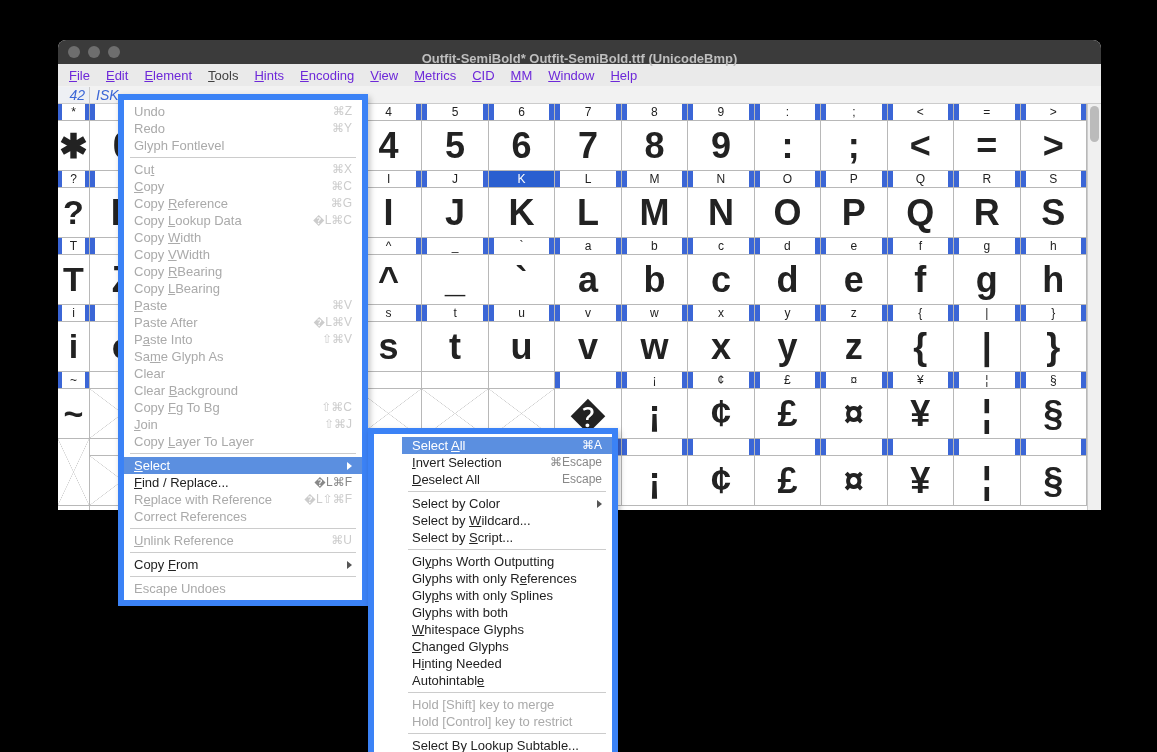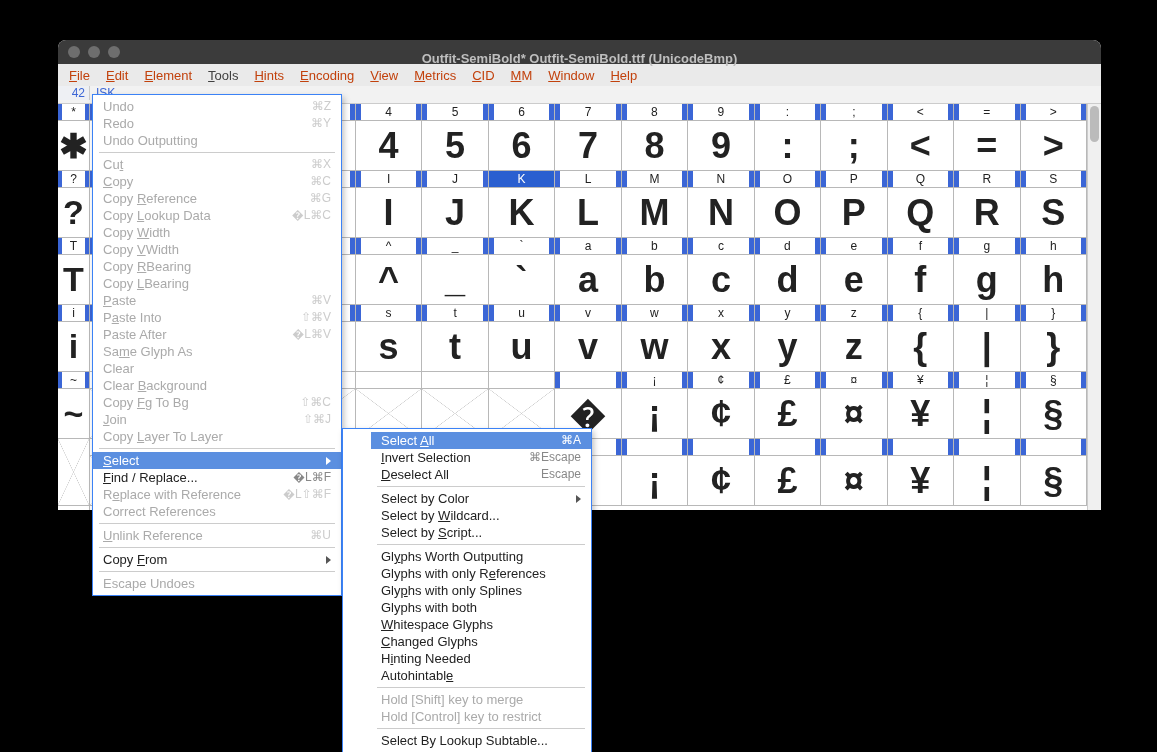--- a/index.html
+++ b/index.html
@@ -55,30 +55,31 @@
     background: #eaeaea;
     display: flex;
     align-items: center;
     padding: 0 4px;
     gap: 2px;
     font-size: 13px;
   }
   .menubar .mitem {
     padding: 2px 7px;
     cursor: default;
-    color: #c2410c;
+    color: #6d28d9;
   }
   .menubar .mitem.disabled { color: #404040; }
   .toolbar {
     height: 18px;
     background: #f2f2f2;
     display: flex;
-    align-items: flex-start;
-    font-size: 12px;
+    align-items: flex-end;
+    font-size: 14px;
     border-bottom: 1px solid #ccc;
+    font-style: italic;
   }
   .toolbar .index {
     width: 32px;
     text-align: right;
     padding-right: 4px;
     color: #3b66d6;
     background: #eef0f4;
     border-right: 1px solid #ccc;
   }
   .toolbar .enc {
@@ -172,26 +173,27 @@
     margin: 2px;
     height: 36px;
     background: #bbb;
     border-radius: 6px;
   }
 
   
   .menu {
     position: absolute;
     background: #fff;
-    border: 1px solid #3b82f6;
+    border: 6px solid #3b82f6;
     box-shadow: 2px 3px 6px rgba(0,0,0,0.25);
     padding: 3px 0;
     min-width: 250px;
     font-size: 13px;
     z-index: 10;
+    margin-left: 26px;
   }
   .menu .row {
     display: flex;
     justify-content: space-between;
     align-items: center;
     padding: 1px 10px;
     white-space: nowrap;
     line-height: 15px;
     cursor: default;
   }
@@ -642,21 +644,21 @@
 <div class="menu" id="edit-menu">
     <div class="row disabled">
       <span>Undo</span>
       <span class="sc">⌘Z</span>
     </div>
     <div class="row disabled">
       <span>Redo</span>
       <span class="sc">⌘Y</span>
     </div>
     <div class="row disabled">
-      <span>Undo Outputting</span>
+      <span>Glyph Fontlevel</span>
     </div>
     <div class="sep"></div>
     <div class="row disabled">
       <span>Cu<span class="u">t</span></span>
       <span class="sc">⌘X</span>
     </div>
     <div class="row disabled">
       <span><span class="u">C</span>opy</span>
       <span class="sc">⌘C</span>
     </div>
@@ -678,26 +680,26 @@
       <span>Copy <span class="u">R</span>Bearing</span>
     </div>
     <div class="row disabled">
       <span>Copy <span class="u">L</span>Bearing</span>
     </div>
     <div class="row disabled">
       <span><span class="u">P</span>aste</span>
       <span class="sc">⌘V</span>
     </div>
     <div class="row disabled">
+      <span>Paste After</span>
+      <span class="sc">�L⌘V</span>
+    </div>
+    <div class="row disabled">
       <span>P<span class="u">a</span>ste Into</span>
       <span class="sc">⇧⌘V</span>
-    </div>
-    <div class="row disabled">
-      <span>Paste After</span>
-      <span class="sc">�L⌘V</span>
     </div>
     <div class="row disabled">
       <span>Sa<span class="u">m</span>e Glyph As</span>
     </div>
     <div class="row disabled">
       <span>Clear</span>
     </div>
     <div class="row disabled">
       <span>Clear <span class="u">B</span>ackground</span>
     </div>

